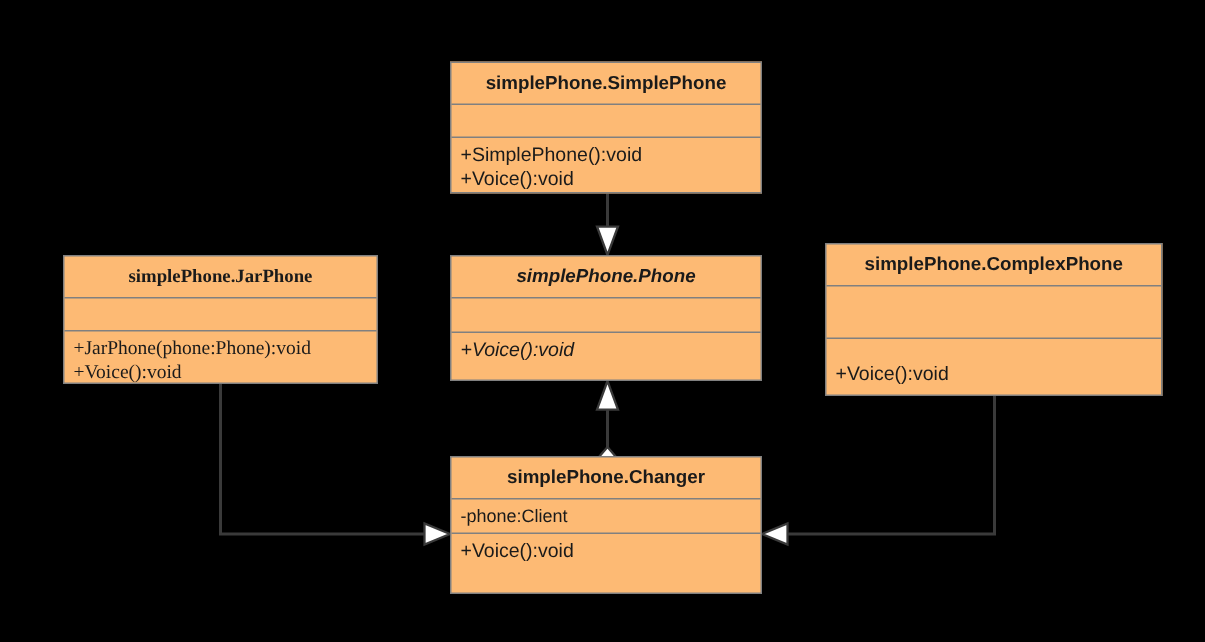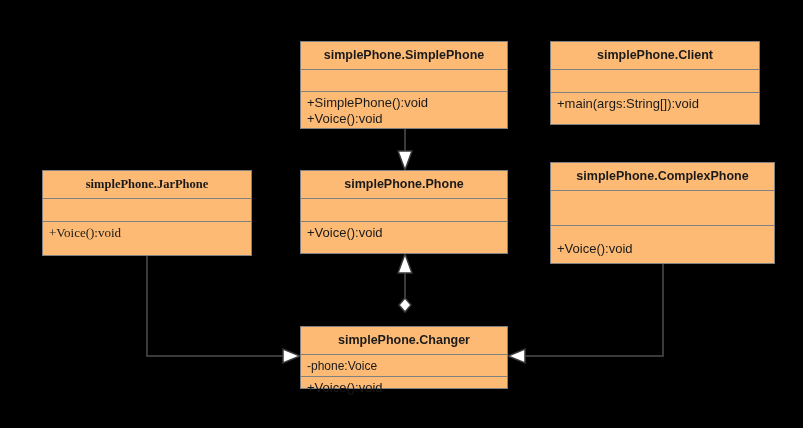--- a/index.html
+++ b/index.html
@@ -104,63 +104,55 @@
     <div class="uml-name">simplePhone.SimplePhone</div>
     <div class="uml-attrs">
       <div class="empty-row"></div>
     </div>
     <div class="uml-ops">
       <div class="uml-row nowrap">+SimplePhone():void</div>
       <div class="uml-row nowrap">+Voice():void</div>
     </div>
   </div>
 
-  <div class="uml-class" style="left:550px; top:41px; width:210px; height:84px;">
-    <div class="uml-name">simplePhone.Client</div>
-    <div class="uml-attrs">
-      <div class="empty-row"></div>
-    </div>
-    <div class="uml-ops">
-      <div class="uml-row nowrap">+main(args:String[]):void</div>
-    </div>
-  </div>
 
   <div class="uml-class" style="left:42px; top:170px; width:210px; height:86px;font-family:Liberation Serif, serif;">
     <div class="uml-name">simplePhone.JarPhone</div>
     <div class="uml-attrs">
       <div class="empty-row"></div>
     </div>
     <div class="uml-ops">
+      <div class="uml-row nowrap">+JarPhone(phone:Phone):void</div>
       <div class="uml-row nowrap">+Voice():void</div>
     </div>
   </div>
 
-  <div class="uml-class" style="left:300px; top:170px; width:208px; height:84px;">
+  <div class="uml-class" style="left:300px; top:170px; width:208px; height:84px;font-style:italic;">
     <div class="uml-name">simplePhone.Phone</div>
     <div class="uml-attrs">
       <div class="empty-row"></div>
     </div>
     <div class="uml-ops">
       <div class="uml-row nowrap">+Voice():void</div>
     </div>
   </div>
 
   <div class="uml-class" style="left:550px; top:162px; width:225px; height:102px;gap:12px;">
     <div class="uml-name">simplePhone.ComplexPhone</div>
     <div class="uml-attrs">
       <div class="empty-row"></div>
     </div>
     <div class="uml-ops">
       <div class="uml-row nowrap">+Voice():void</div>
     </div>
   </div>
 
-  <div class="uml-class" style="left:300px; top:326px; width:208px; height:63px;">
+  <div class="uml-class" style="left:300px; top:304px; width:208px; height:92px;">
     <div class="uml-name">simplePhone.Changer</div>
     <div class="uml-attrs">
-      <div class="uml-row nowrap">-phone:Voice</div>
+      <div class="uml-row nowrap">-phone:Client</div>
     </div>
     <div class="uml-ops">
       <div class="uml-row nowrap">+Voice():void</div>
     </div>
   </div>
 
 </div>
 
 </body></html>

